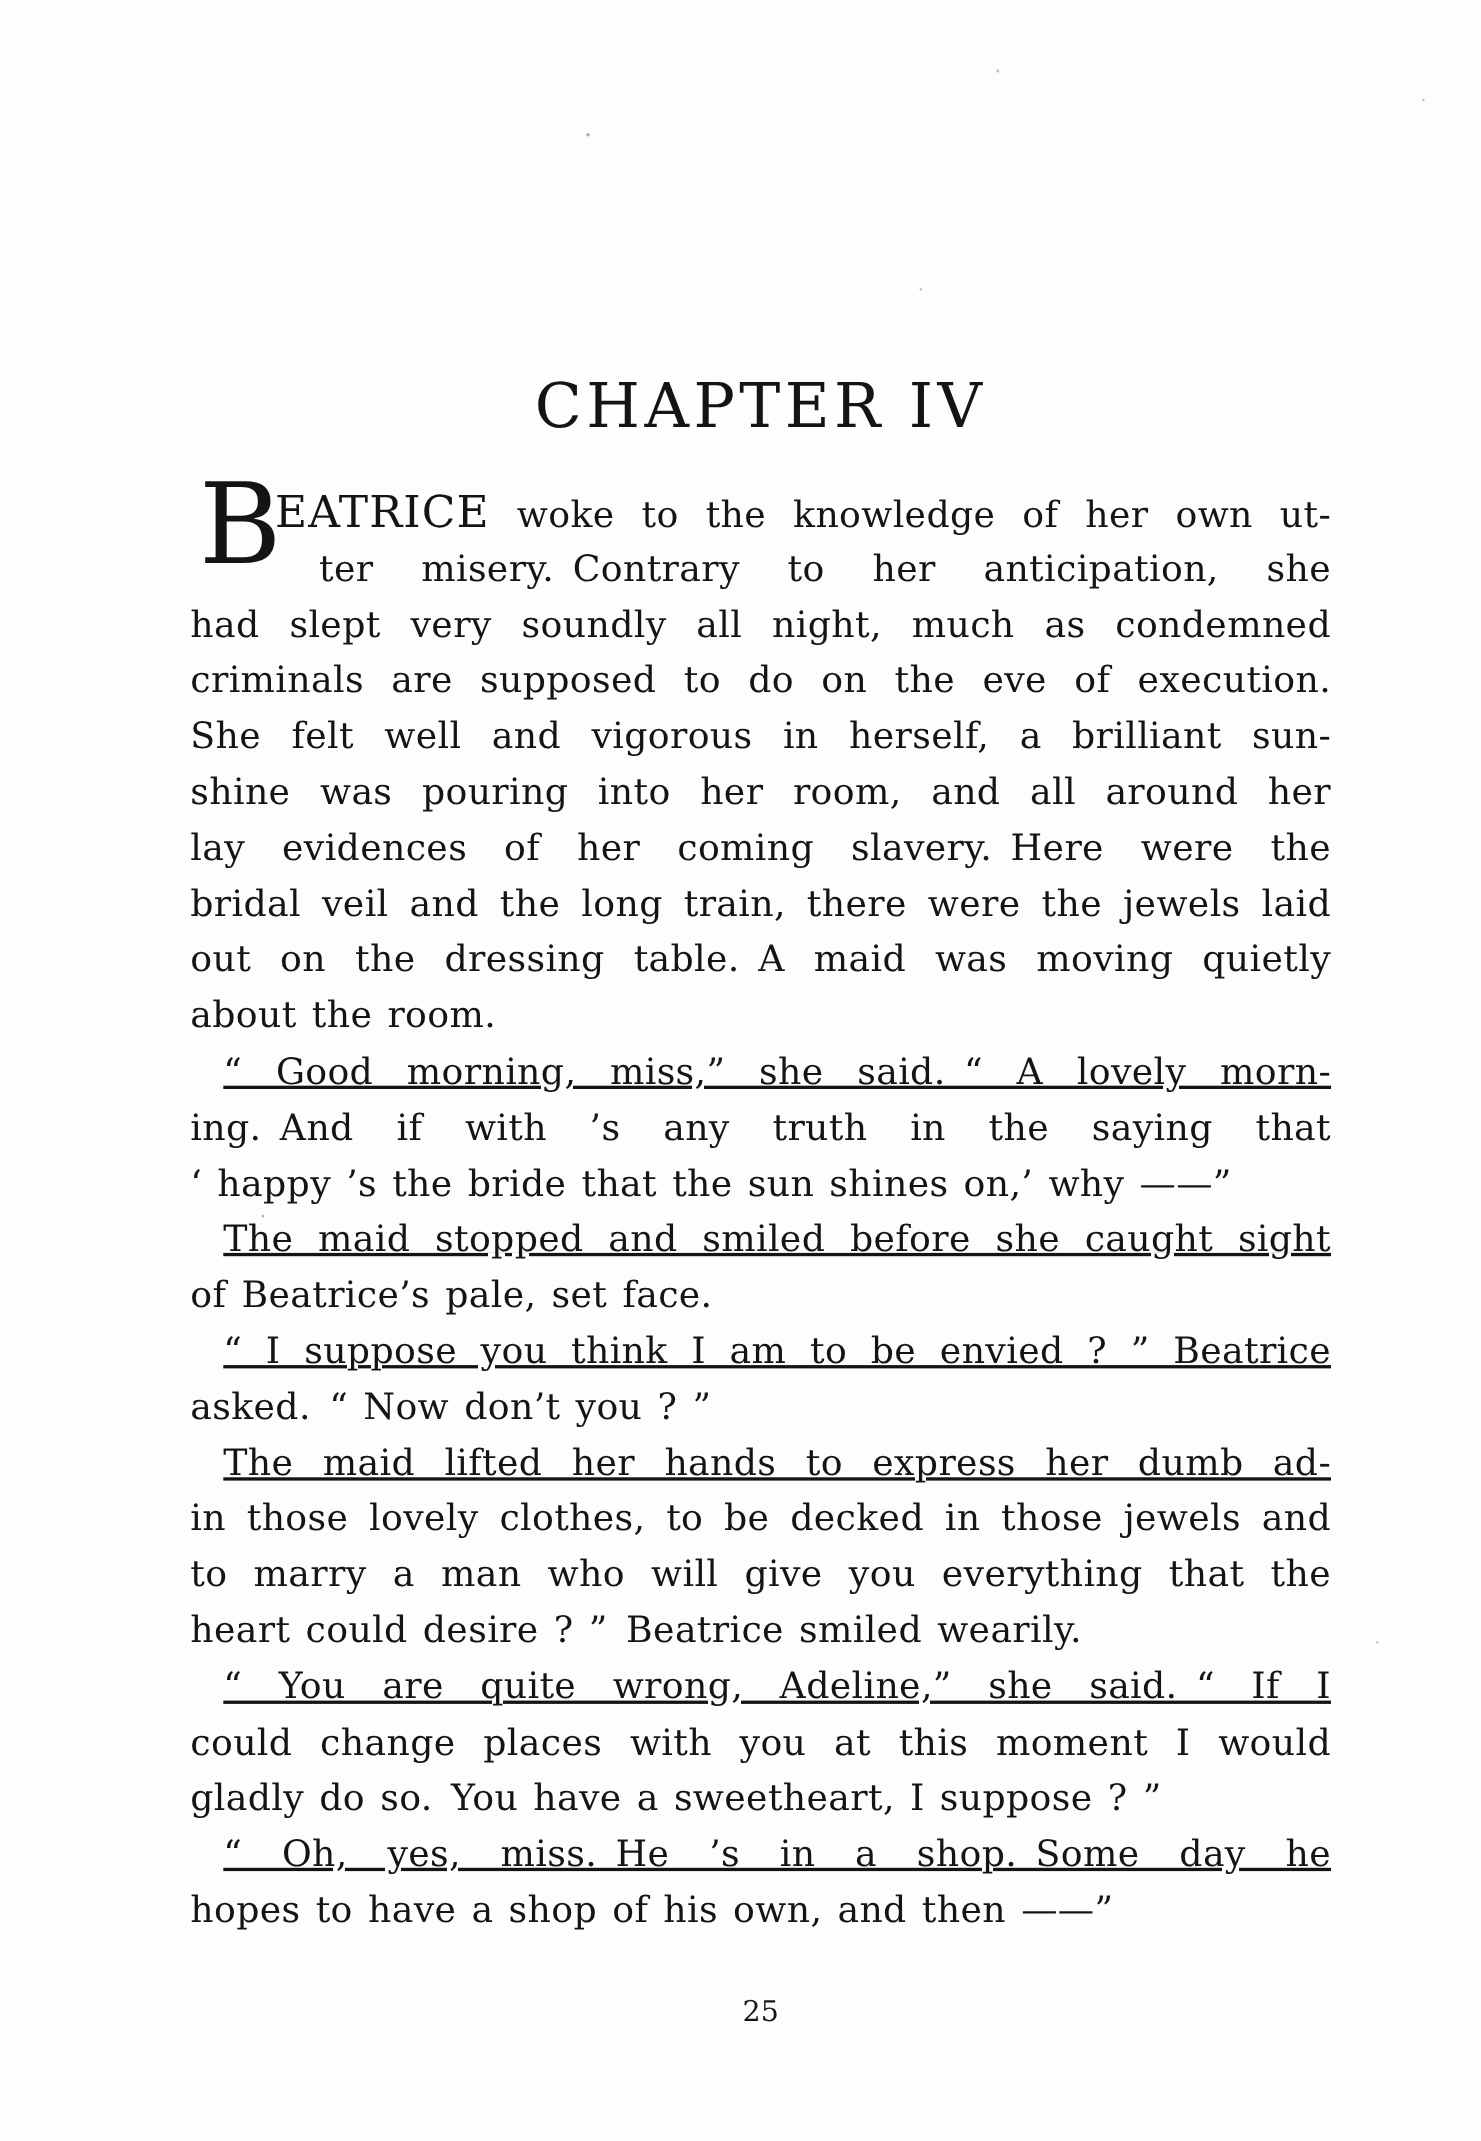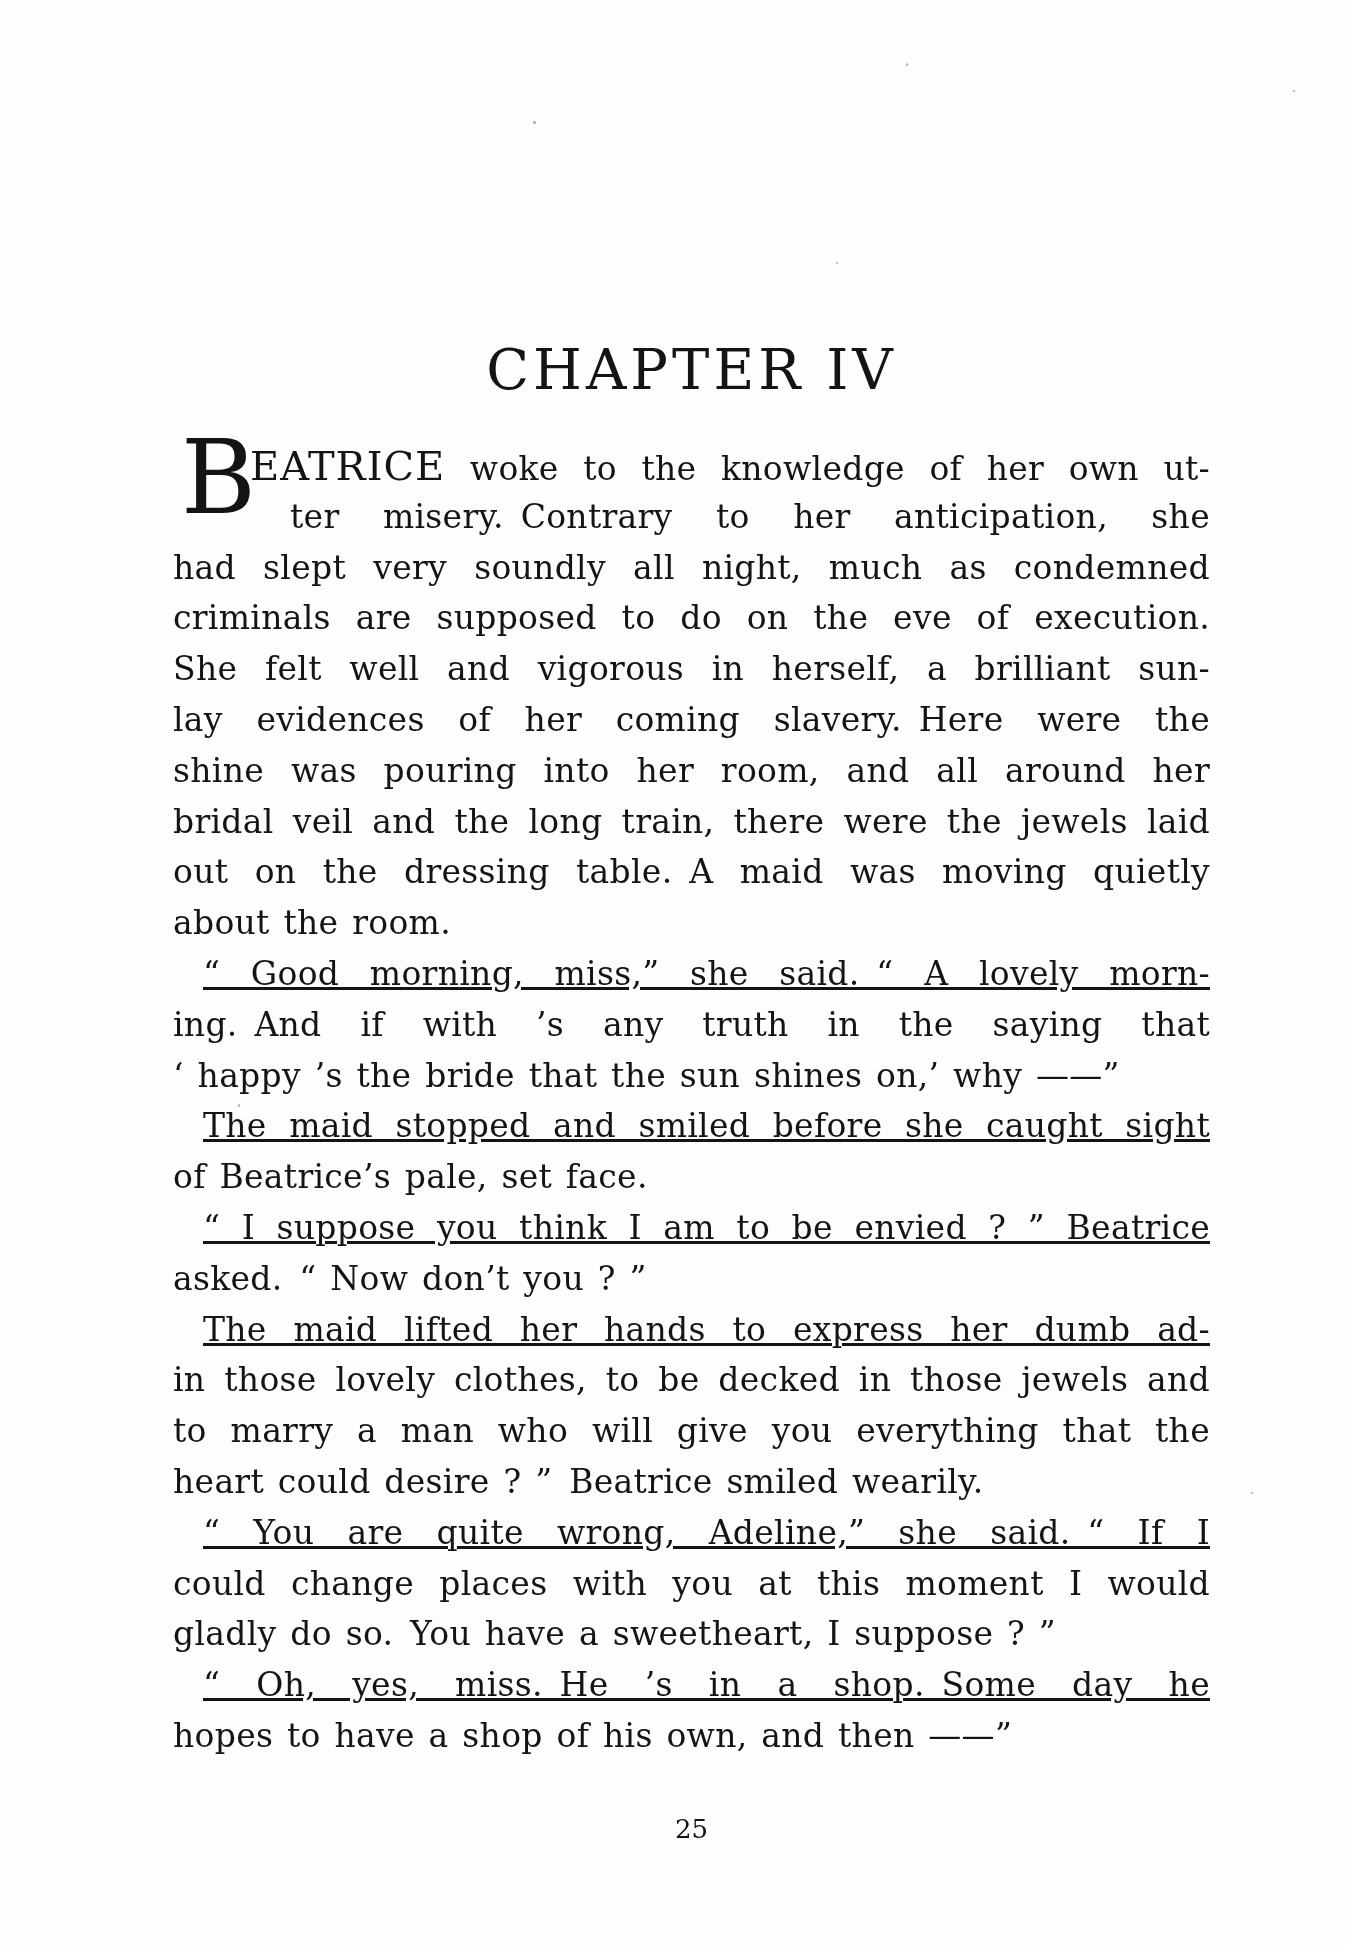--- a/index.html
+++ b/index.html
@@ -53,22 +53,22 @@
 <div class="heading">CHAPTER IV</div>
 
 <div class="text-block">
     <div class="para has-drop">
       <span class="drop-cap">B</span>
       <div class="line j"><span class="opening-caps">EATRICE</span> woke to the knowledge of her own ut-</div>
       <div class="line j">ter misery. Contrary to her anticipation, she</div>
       <div class="line j">had slept very soundly all night, much as condemned</div>
       <div class="line j">criminals are supposed to do on the eve of execution.</div>
       <div class="line j">She felt well and vigorous in herself, a brilliant sun-</div>
+      <div class="line j">shine was pouring into her room, and all around her</div>
       <div class="line j">lay evidences of her coming slavery. Here were the</div>
-      <div class="line j">shine was pouring into her room, and all around her</div>
       <div class="line j">bridal veil and the long train, there were the jewels laid</div>
       <div class="line j">out on the dressing table. A maid was moving quietly</div>
       <div class="line">about the room.</div>
     </div>
     <div class="para">
       <div class="line j ind">“ Good morning, miss,” she said. “ A lovely morn-</div>
       <div class="line j">ing. And if with ’s any truth in the saying that</div>
       <div class="line">‘ happy ’s the bride that the sun shines on,’ why ——”</div>
     </div>
     <div class="para">

